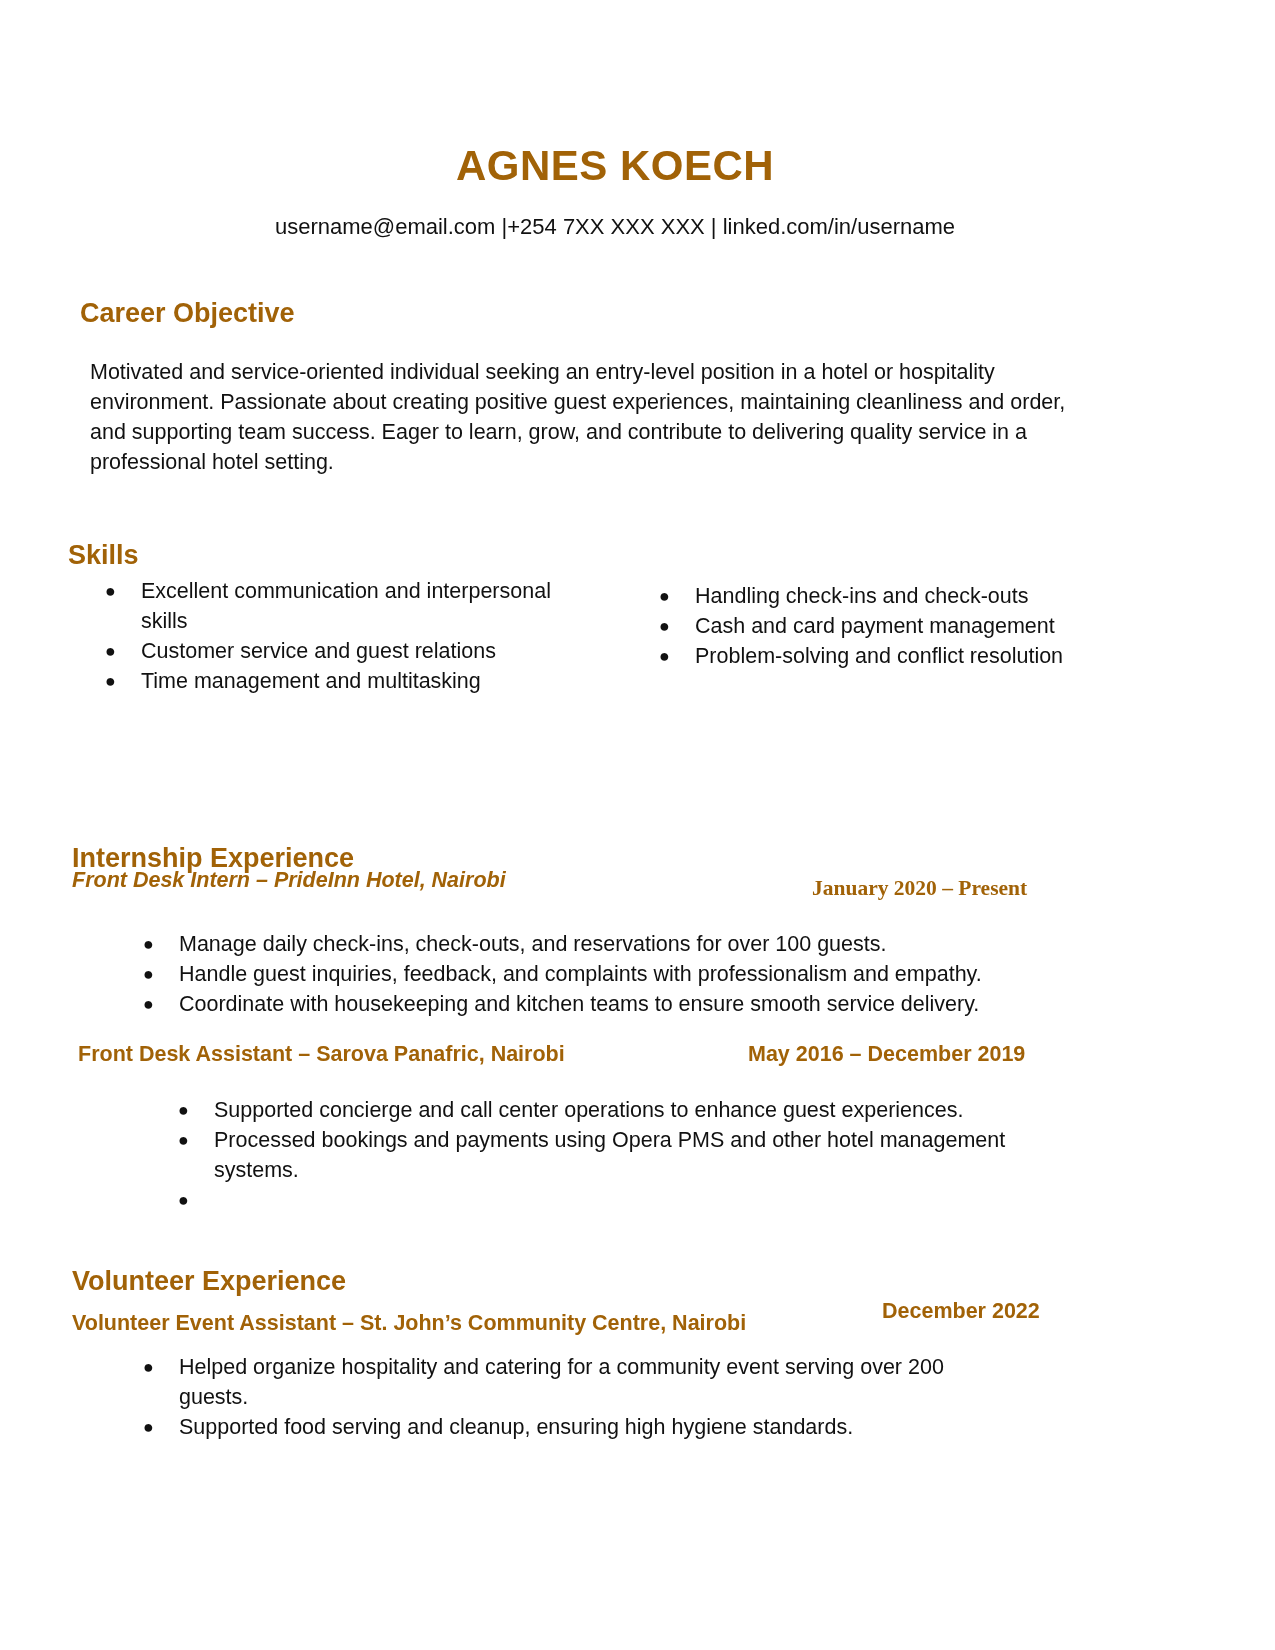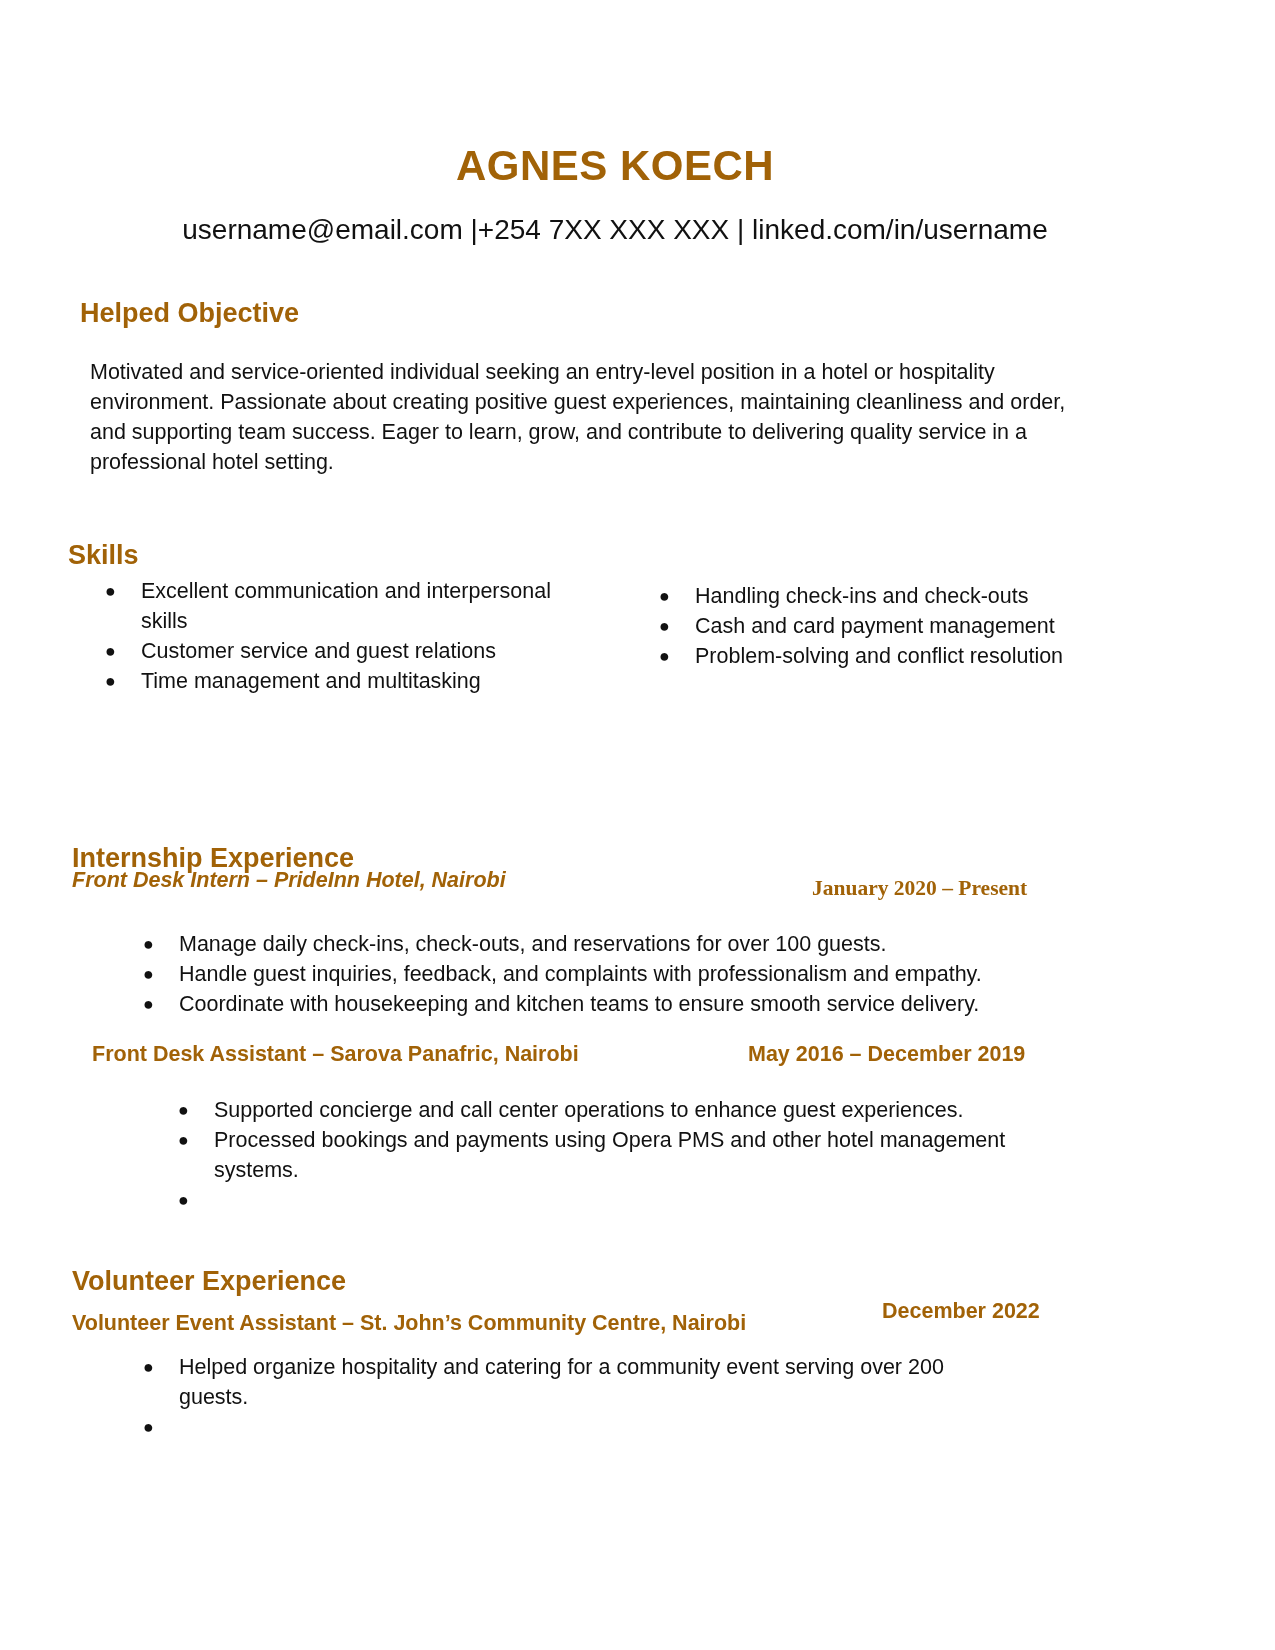--- a/index.html
+++ b/index.html
@@ -1,34 +1,34 @@
 <!DOCTYPE html>
 <html><head>
 <meta charset="utf-8">
 <style>
   html, body { margin: 0; padding: 0; background: #ffffff; }
   body { width: 1275px; height: 1650px; position: relative; font-family: "Liberation Sans", sans-serif; color: #111; overflow: hidden; }
   .abs { position: absolute; }
   .blue { color: #a16207; }
   .name { left: 0; width: 1230px; top: 142px; text-align: center; font-size: 42px; font-weight: bold; letter-spacing: 0.5px; }
-  .contact { left: 0; width: 1230px; top: 214px; text-align: center; font-size: 28px; color: #111; }
+  .contact { left: 0; width: 1230px; top: 214px; text-align: center; font-size: 22px; color: #111; }
   .h2 { font-size: 27px; font-weight: bold; }
   .body-text { font-size: 21.5px; line-height: 30px; color: #111; }
   .job { font-size: 21.5px; font-weight: bold; }
   ul.bl { list-style: none; margin: 0; padding: 0; }
   ul.bl li { position: relative; font-size: 21.5px; line-height: 30px; color: #111; }
   ul.bl li .dot { position: absolute; left: -36px; top: 0; font-size: 18px; }
 </style>
 </head>
 <body>
 
 <div class="abs name blue">AGNES KOECH</div>
 <div class="abs contact">username@email.com |+254 7XX XXX XXX | linked.com/in/username</div>
 
-<div class="abs h2 blue" style="left:80px; top:298px;">Helped Objective</div>
+<div class="abs h2 blue" style="left:80px; top:298px;">Career Objective</div>
 <div class="abs body-text" style="left:90px; top:357px; width:990px;">Motivated and service-oriented individual seeking an entry-level position in a hotel or hospitality environment. Passionate about creating positive guest experiences, maintaining cleanliness and order, and supporting team success. Eager to learn, grow, and contribute to delivering quality service in a professional hotel setting.</div>
 
 <div class="abs h2 blue" style="left:68px; top:540px;">Skills</div>
 <ul class="abs bl" style="left:141px; top:576px; width:460px;">
   <li><span class="dot">●</span><span>Excellent communication and interpersonal skills</span></li>
   <li><span class="dot">●</span><span>Customer service and guest relations</span></li>
   <li><span class="dot">●</span><span>Time management and multitasking</span></li>
 </ul>
 <ul class="abs bl" style="left:695px; top:581px; width:460px;">
   <li><span class="dot">●</span><span>Handling check-ins and check-outs</span></li>
@@ -38,27 +38,27 @@
 
 <div class="abs h2 blue" style="left:72px; top:843px;text-align:center;">Internship Experience</div>
 <div class="abs job blue" style="left:72px; top:868px;font-style:italic;">Front Desk Intern – PrideInn Hotel, Nairobi</div>
 <div class="abs job blue" style="left:812px; top:876px;font-family:Liberation Serif, serif;">January 2020 – Present</div>
 <ul class="abs bl" style="left:179px; top:929px; width:900px;">
   <li><span class="dot">●</span><span>Manage daily check-ins, check-outs, and reservations for over 100 guests.</span></li>
   <li><span class="dot">●</span><span>Handle guest inquiries, feedback, and complaints with professionalism and empathy.</span></li>
   <li><span class="dot">●</span><span>Coordinate with housekeeping and kitchen teams to ensure smooth service delivery.</span></li>
 </ul>
 
-<div class="abs job blue" style="left:92px; top:1042px;">Front Desk Assistant – Sarova Panafric, Nairobi</div>
+<div class="abs job blue" style="left:78px; top:1042px;">Front Desk Assistant – Sarova Panafric, Nairobi</div>
 <div class="abs job blue" style="left:748px; top:1042px;">May 2016 – December 2019</div>
 <ul class="abs bl" style="left:214px; top:1095px; width:860px;">
   <li><span class="dot">●</span><span>Supported concierge and call center operations to enhance guest experiences.</span></li>
   <li><span class="dot">●</span><span>Processed bookings and payments using Opera PMS and other hotel management systems.</span></li>
   <li><span class="dot">●</span></li>
 </ul>
 
 <div class="abs h2 blue" style="left:72px; top:1266px;">Volunteer Experience</div>
 <div class="abs job blue" style="left:72px; top:1299px;margin-top:12px;">Volunteer Event Assistant – St. John’s Community Centre, Nairobi</div>
 <div class="abs job blue" style="left:882px; top:1299px;">December 2022</div>
 <ul class="abs bl" style="left:179px; top:1352px; width:840px;">
   <li><span class="dot">●</span><span>Helped organize hospitality and catering for a community event serving over 200 guests.</span></li>
-  <li><span class="dot">●</span></li>
+  <li><span class="dot">●</span><span>Supported food serving and cleanup, ensuring high hygiene standards.</span></li>
 </ul>
 
 </body></html>

